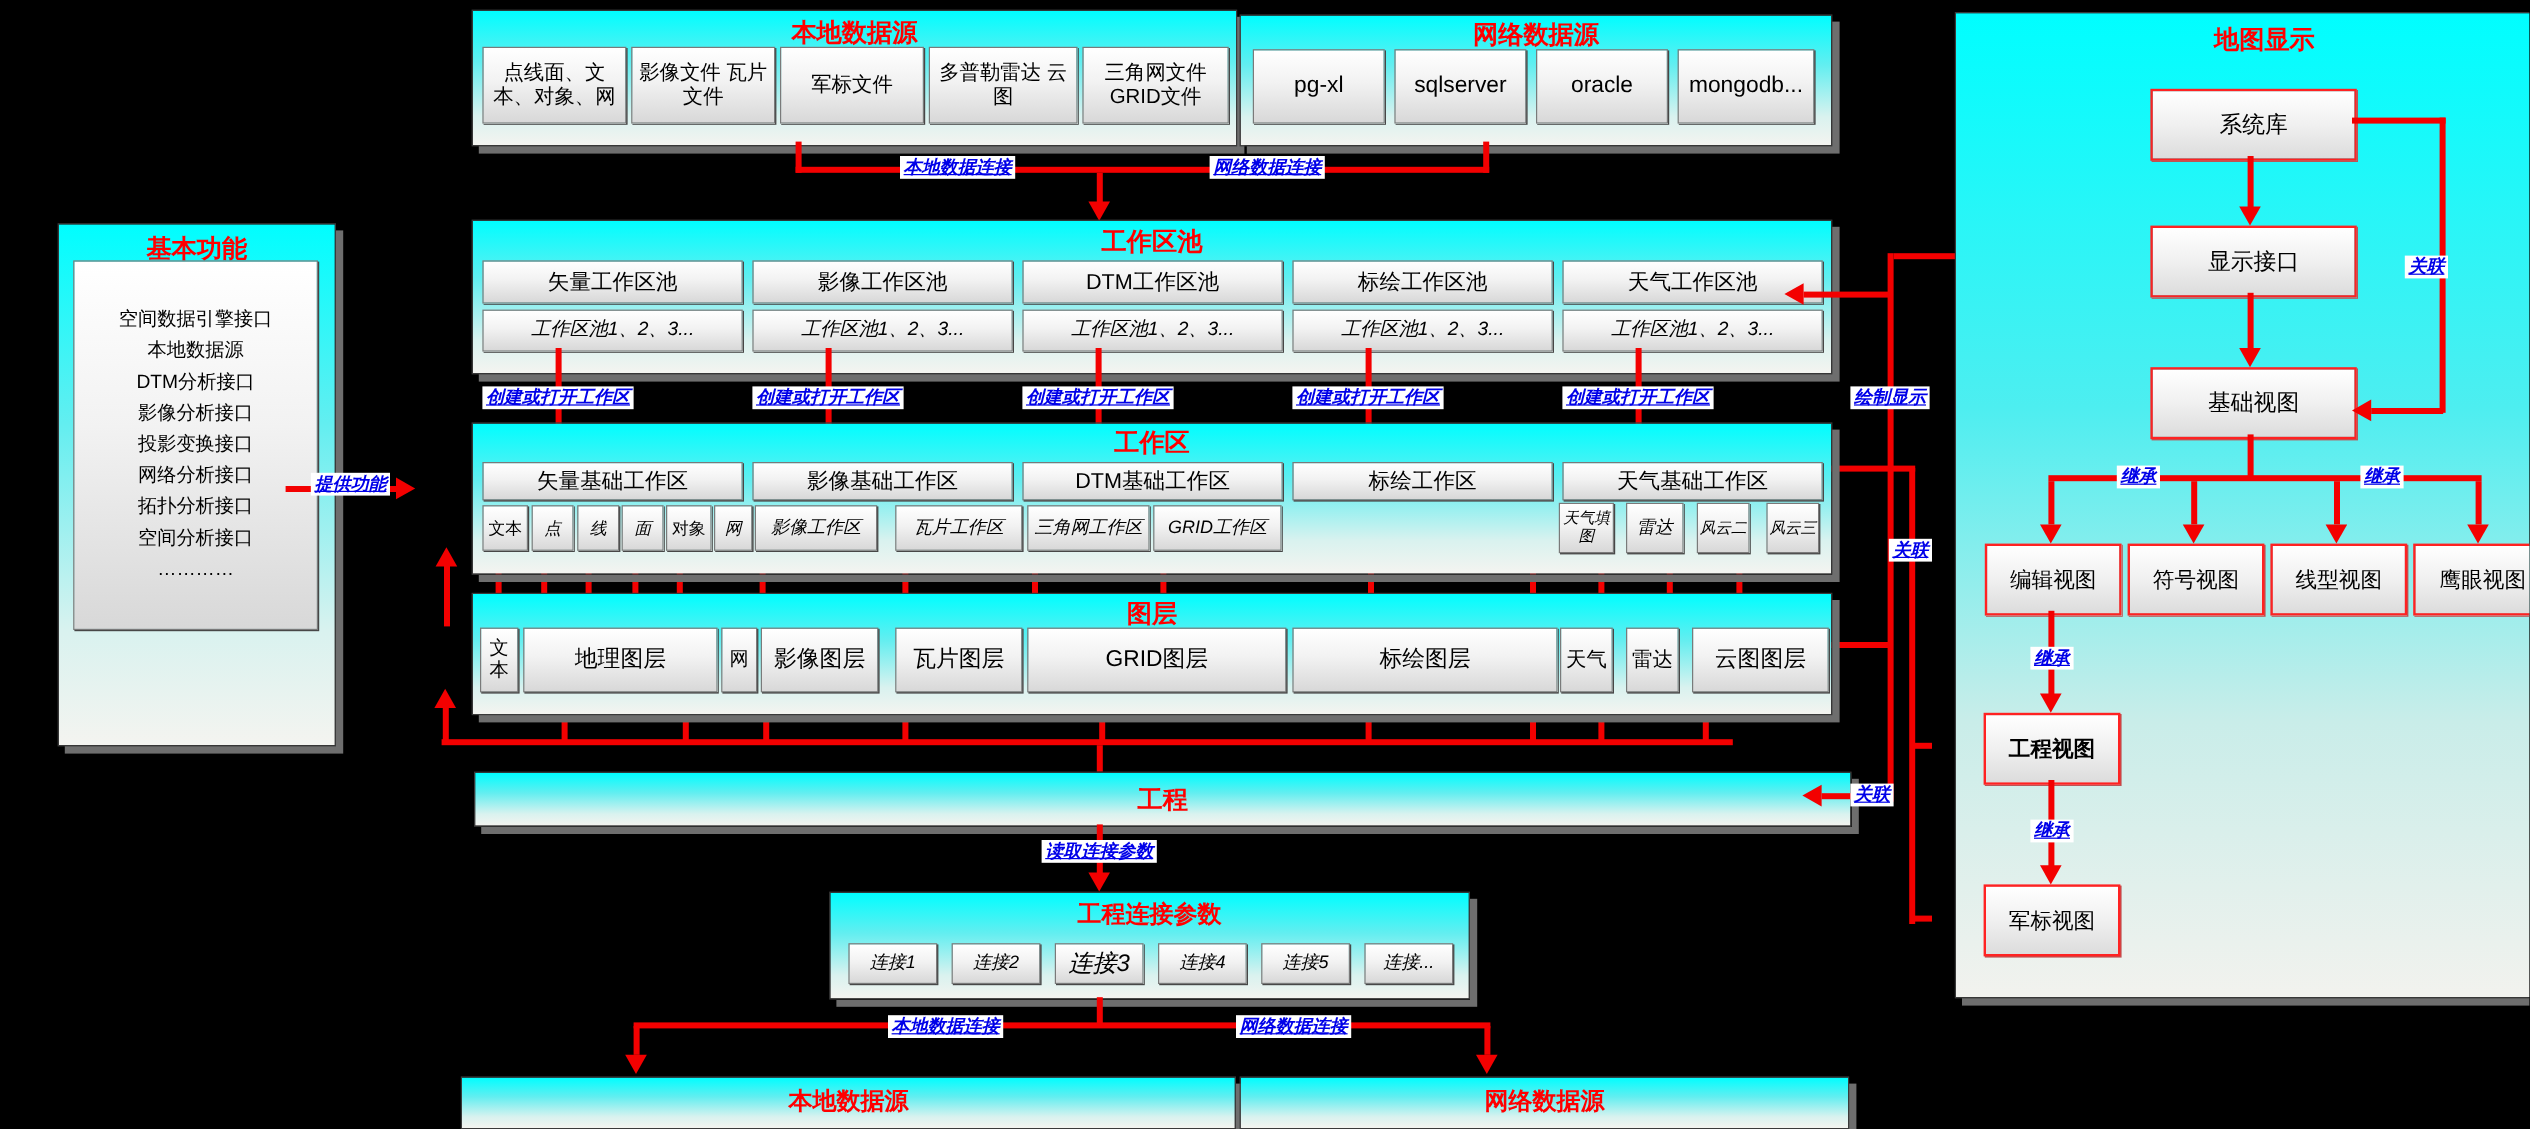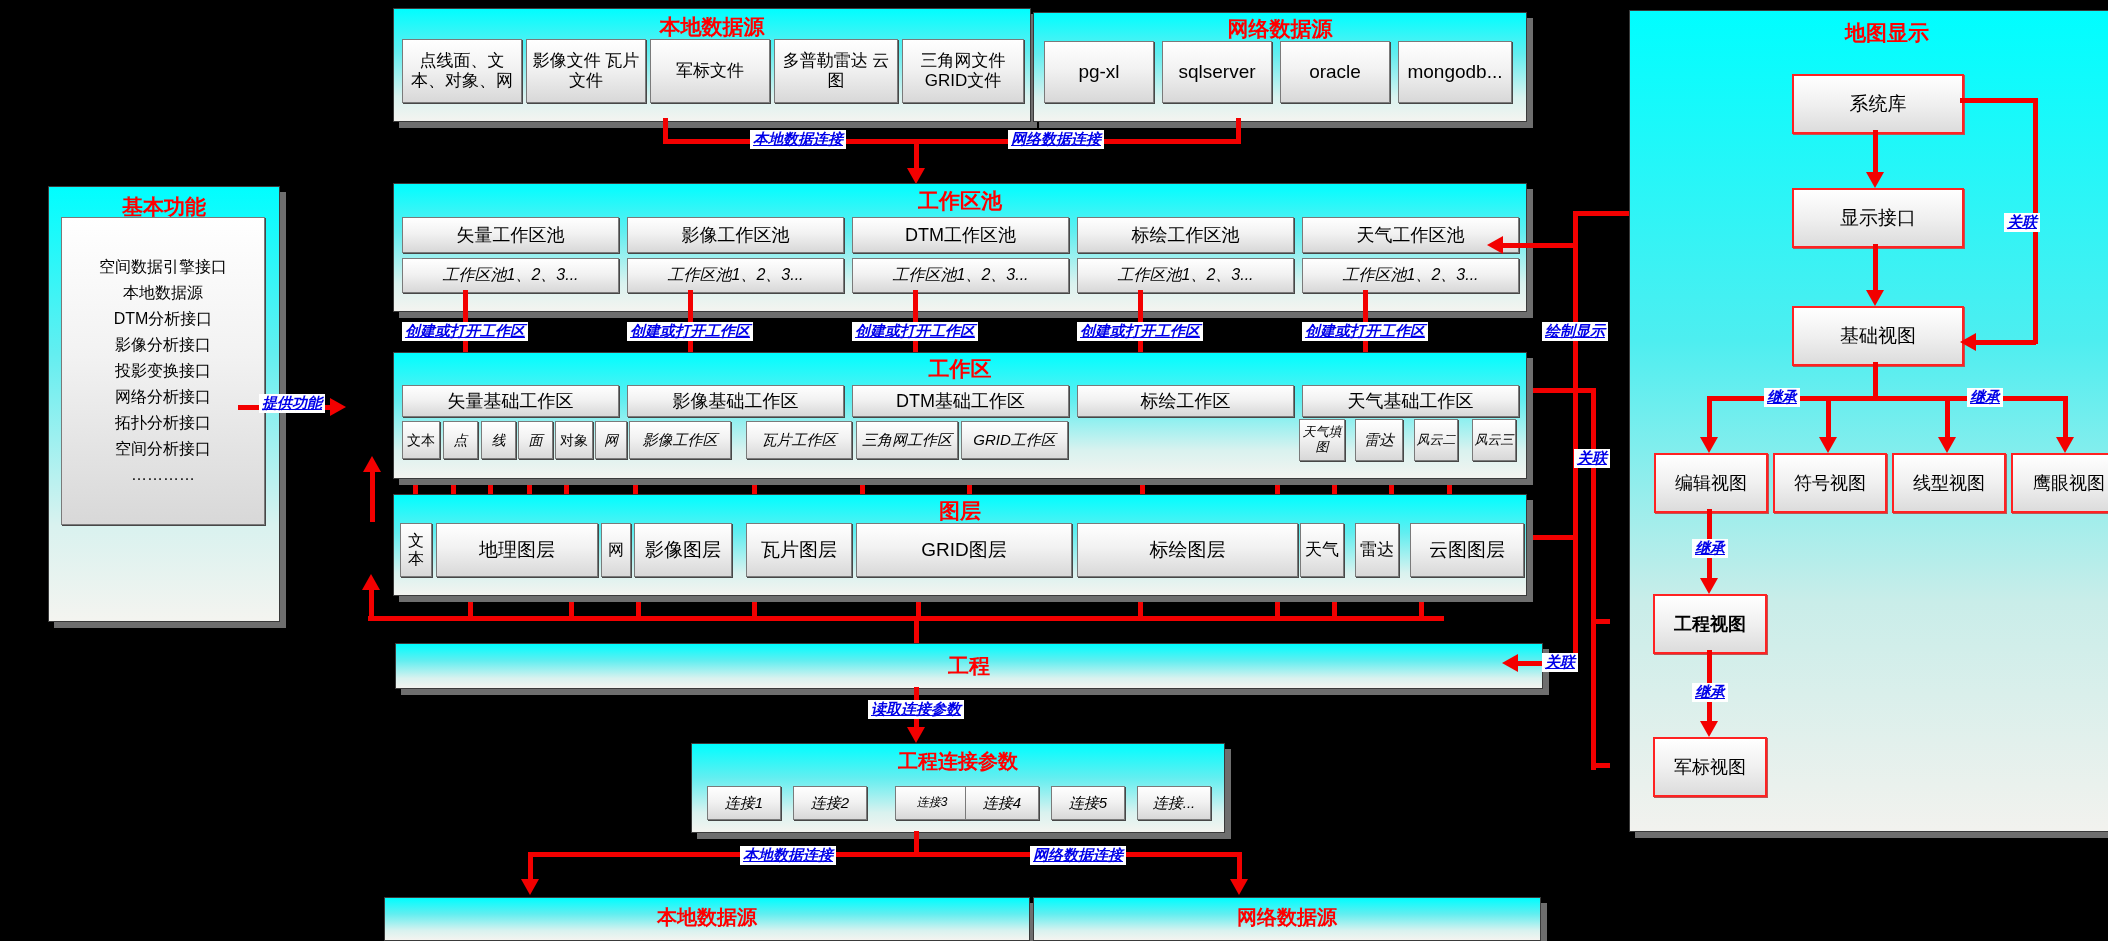--- a/index.html
+++ b/index.html
@@ -210,21 +210,21 @@
   </div>
 
   <div class="line" style="left:914px;top:687px;width:5px;height:42px;"></div>
   <div class="ah d" style="left:907px;top:727px;"></div>
   <div class="blab c" style="left:916px;top:700px;">读取连接参数</div>
 
   <div class="band" style="left:648px;top:743px;width:532px;height:88px;">
     <div class="btitle" style="top:4px;font-size:20px;">工程连接参数</div>
     <div class="sbox it" style="left:15px;top:42px;width:72px;height:32px;font-size:15px;">连接1</div>
     <div class="sbox it" style="left:101px;top:42px;width:72px;height:32px;font-size:15px;">连接2</div>
-    <div class="sbox it" style="left:203px;top:42px;width:72px;height:32px;font-size:12px;">连接3</div>
+    <div class="sbox it" style="left:187px;top:42px;width:72px;height:32px;font-size:20px;">连接3</div>
     <div class="sbox it" style="left:273px;top:42px;width:72px;height:32px;font-size:15px;">连接4</div>
     <div class="sbox it" style="left:359px;top:42px;width:72px;height:32px;font-size:15px;">连接5</div>
     <div class="sbox it" style="left:445px;top:42px;width:72px;height:32px;font-size:15px;">连接...</div>
   </div>
 
   <div class="line" style="left:914px;top:831px;width:5px;height:24px;"></div>
   <div class="line" style="left:528px;top:852px;width:714px;height:5px;"></div>
   <div class="line" style="left:528px;top:855px;width:5px;height:24px;"></div>
   <div class="ah d" style="left:521px;top:879px;"></div>
   <div class="line" style="left:1237px;top:855px;width:5px;height:24px;"></div>

